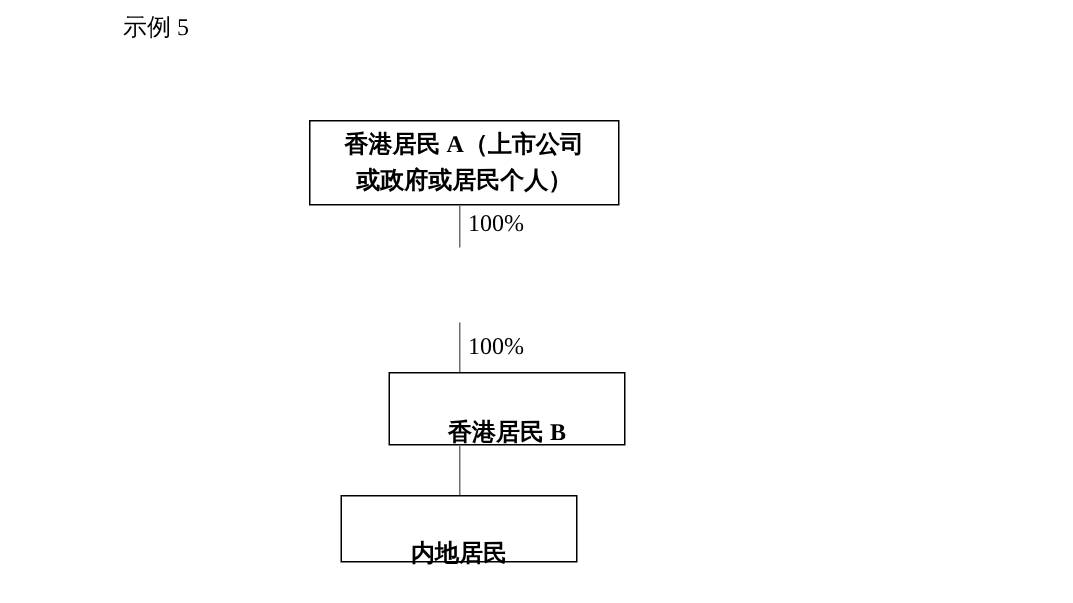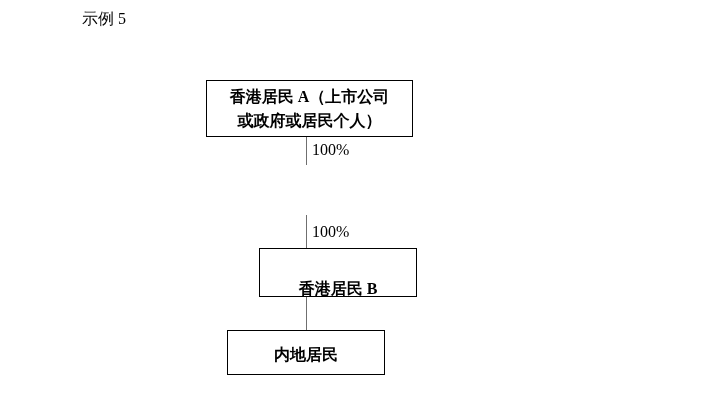--- a/index.html
+++ b/index.html
@@ -78,21 +78,21 @@
     padding-top: 28px;
     margin-left: 32px;
   }
 
   
   #node-mainland {
     left: 227px;
     top: 330px;
     width: 158px;
     height: 45px;
-    padding-top: 12px;
+    padding-top: 27px;
   }
 
   .connector {
     position: absolute;
     width: 1px;
     background: #6f6f6f;
   }
 
   #connector-a-c { left: 306px; top: 137px; height: 28px; }
   #connector-c-b { left: 306px; top: 215px; height: 33px; }

